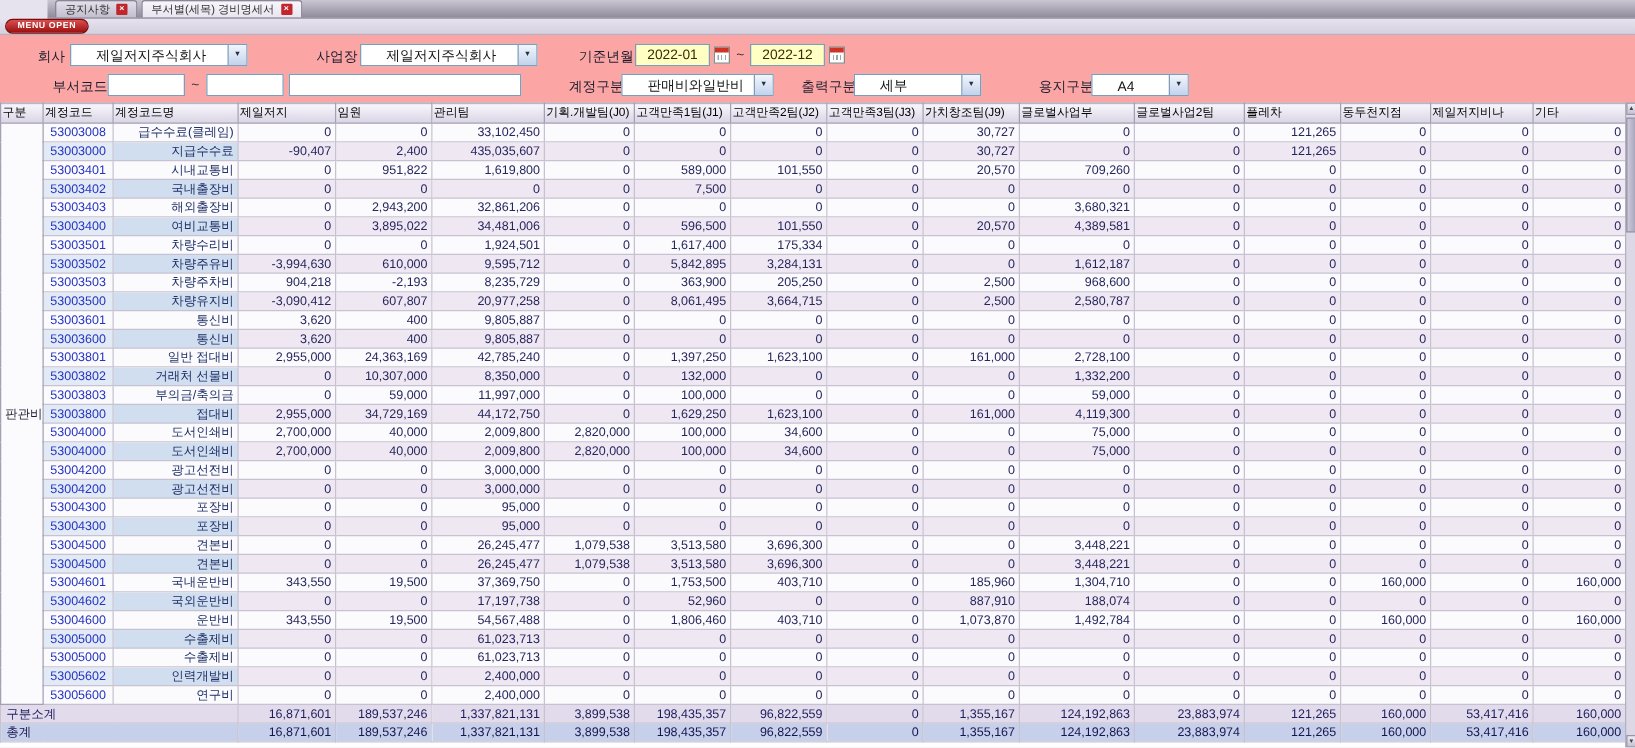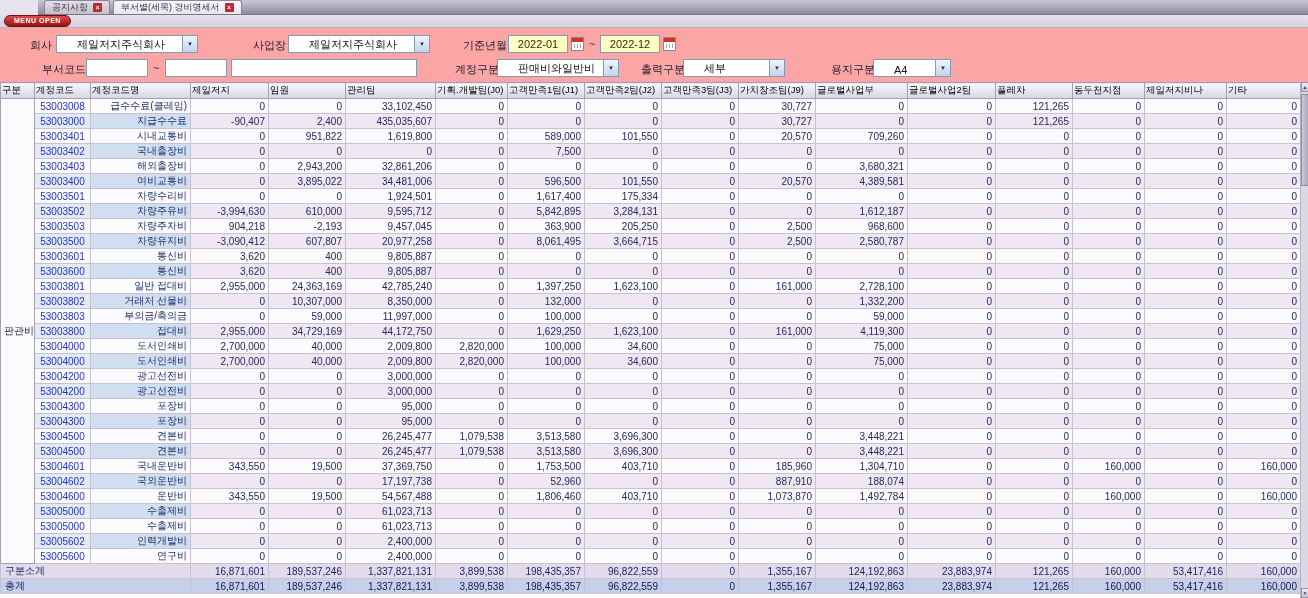--- a/index.html
+++ b/index.html
@@ -302,21 +302,21 @@
           <td>0</td>
           <td>0</td>
           <td>0</td>
           <td>0</td>
         </tr>
         <tr>
           <td class="code">53003503</td>
           <td class="name">차량주차비</td>
           <td>904,218</td>
           <td>-2,193</td>
-          <td>9,457,045</td>
+          <td>8,235,729</td>
           <td>0</td>
           <td>363,900</td>
           <td>205,250</td>
           <td>0</td>
           <td>2,500</td>
           <td>968,600</td>
           <td>0</td>
           <td>0</td>
           <td>0</td>
           <td>0</td>

